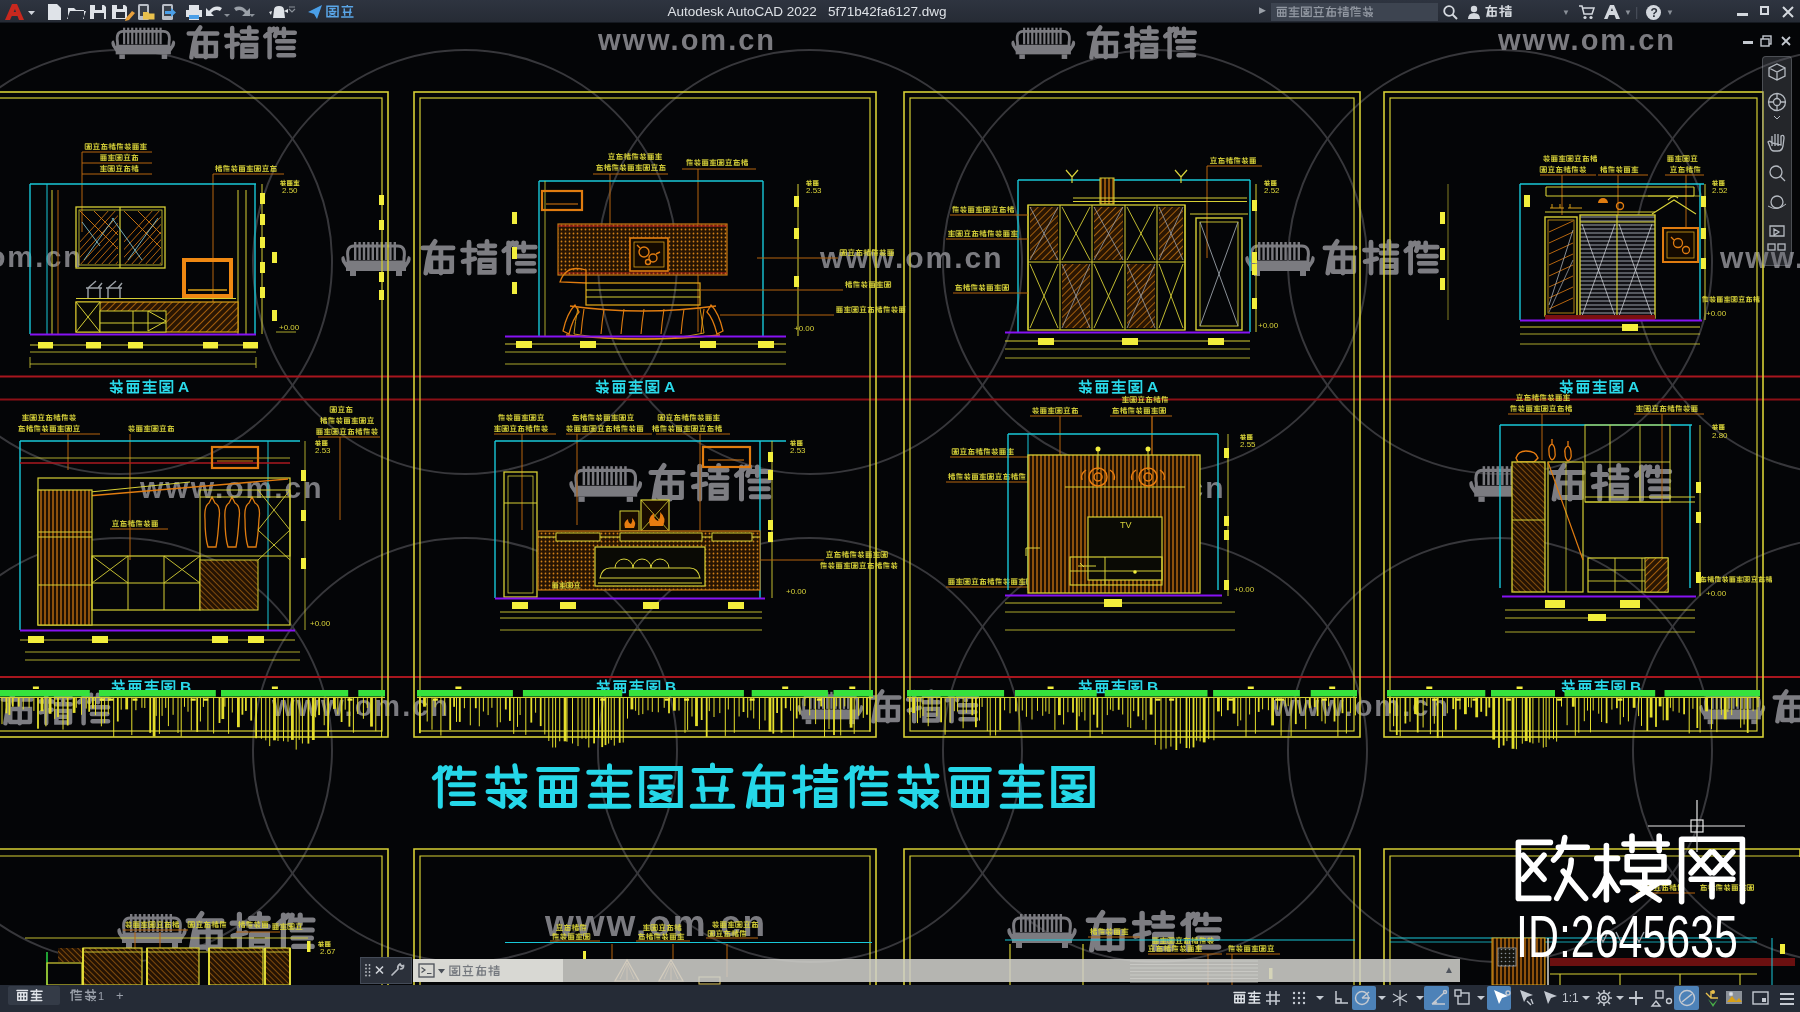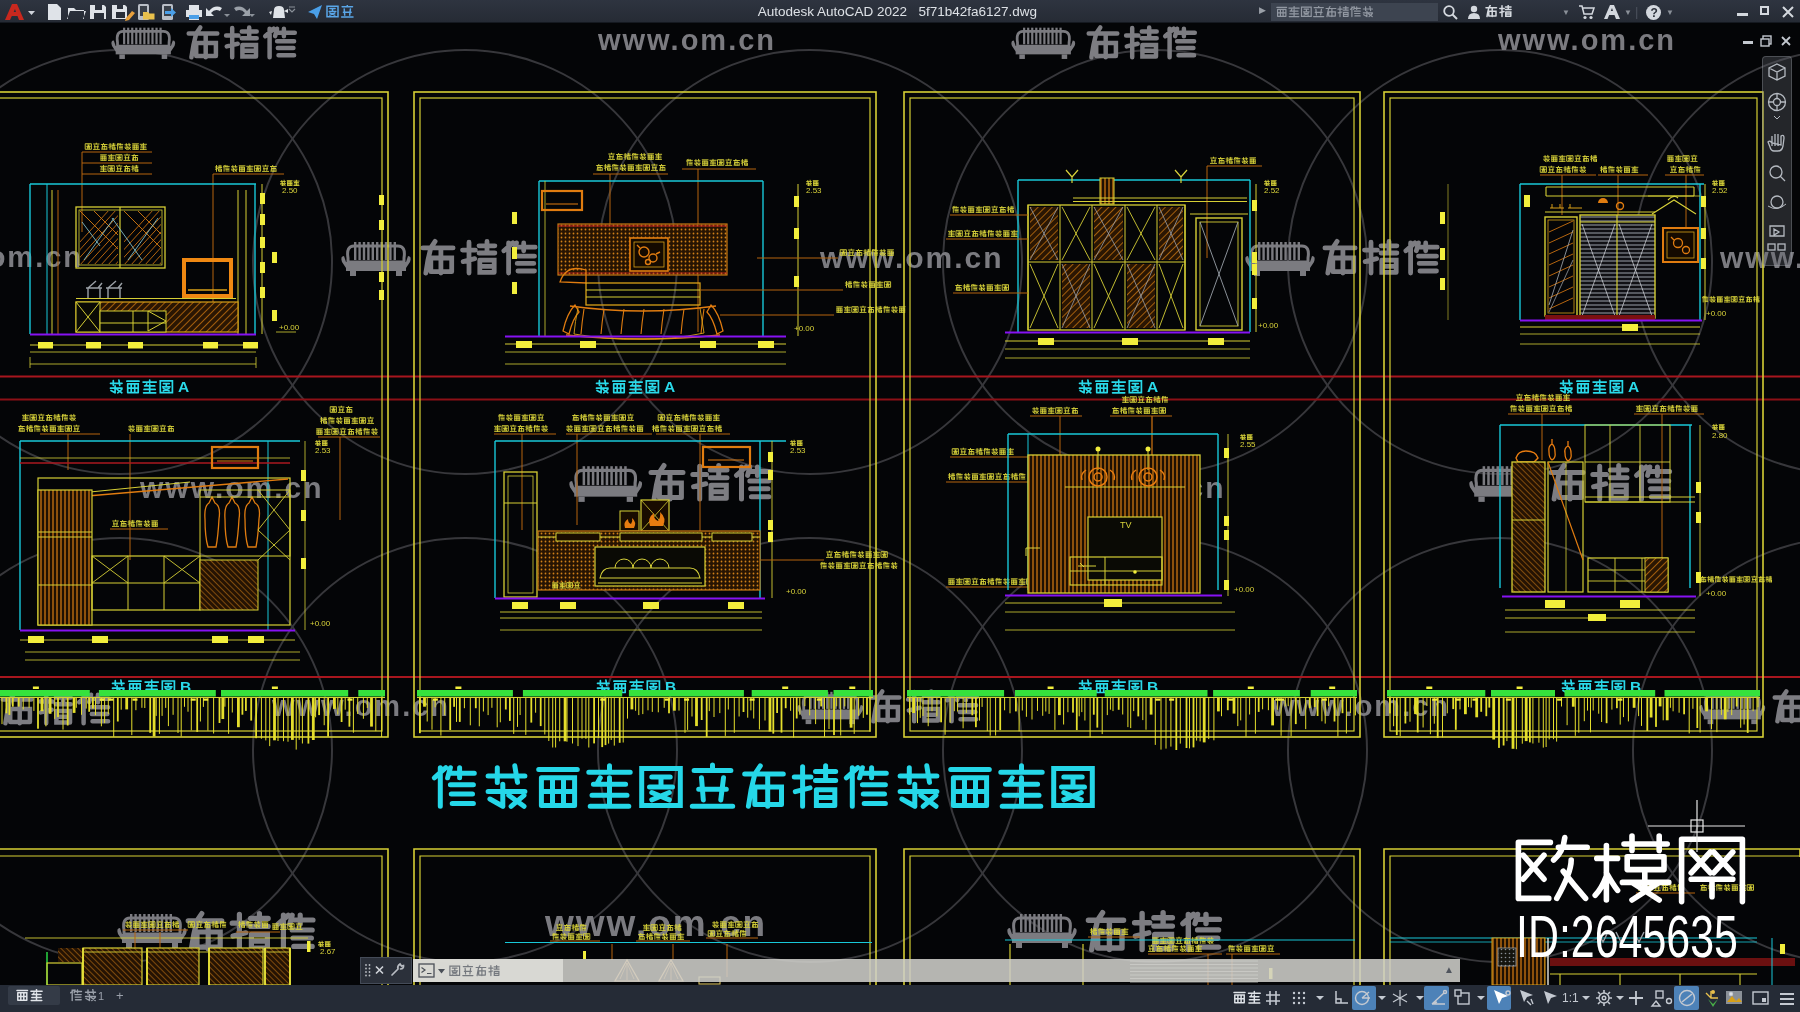--- a/index.html
+++ b/index.html
@@ -1996,21 +1996,21 @@
     <path d="M228 8 q0 -4 5 -4 q5 0 5 4 l1 8 h-12 z M238 9 l4 -2 v4 z M226 9 l-3 1 2 3 z" fill="#dfe3e8"></path>
     <path d="M243 5 h6 M243 7 l3 3 3 -3" stroke="#8a9098" fill="none" stroke-width="1.2"></path>
     <path d="M262 10 l14 -7 l-5 14 l-3 -5 z M268 12 l8 -9" fill="#4a9fe8"></path>
   </svg>
 <svg class="abs" style="left:326px;top:5px" width="40" height="14">
     <g stroke="#5aa6e8" stroke-width="1.50" fill="none" stroke-linecap="round">
       <path d="M1.0 1.3L12.0 1.3L12.0 11.7L1.0 11.7ZM3.9 3.6L9.1 3.6M6.5 3.6L6.5 6.5M3.2 6.5L9.8 6.5M3.9 8.1L8.8 10.1M8.8 8.1L3.9 10.1"></path>
       <path d="M16.1 1.8L26.5 1.8M21.3 0.3L21.3 1.8M18.2 3.9L18.7 10.1M24.4 3.9L23.7 10.1M15.6 12.0L27.0 12.0M17.4 7.2L25.2 7.2"></path>
     </g>
   </svg>
-<div class="abs" style="left:577px;top:4px;width:460px;text-align:right;color:#dde1e6;font-size:13.5px;white-space:pre">Autodesk AutoCAD 2022   5f71b42fa6127.dwg</div>
+<div class="abs" style="left:577px;top:4px;width:460px;text-align:center;color:#dde1e6;font-size:13.5px;white-space:pre">Autodesk AutoCAD 2022   5f71b42fa6127.dwg</div>
 <div class="abs" style="left:1259px;top:5px;color:#9aa0a8;font-size:9px">▶</div>
 <div class="abs" style="left:1271px;top:3px;width:167px;height:18px;background:#3d4450"></div>
 <svg class="abs" style="left:1276px;top:6px" width="120" height="13">
     <g stroke="#9298a2" stroke-width="1.20" fill="none" stroke-linecap="round">
       <path d="M0.9 1.4L10.6 1.4M1.6 3.4L9.9 3.4L9.9 10.3M1.6 3.4L1.6 10.3M1.6 10.3L9.9 10.3M4.4 3.4L4.4 10.3M7.1 3.4L7.1 10.3M1.6 6.9L9.9 6.9"></path>
       <path d="M12.9 2.1L23.2 2.1M18.1 0.5L18.1 2.1M14.0 5.1L22.1 5.1M13.7 7.8L22.4 7.8M13.2 10.6L22.9 10.6M18.1 3.4L18.1 10.6M15.8 3.4L14.8 5.1"></path>
       <path d="M25.5 1.2L35.2 1.2L35.2 10.3L25.5 10.3ZM28.1 3.2L32.6 3.2M30.4 3.2L30.4 5.8M27.5 5.8L33.2 5.8M28.1 7.1L32.4 9.0M32.4 7.1L28.1 9.0"></path>
       <path d="M38.1 1.6L47.3 1.6M42.7 0.2L42.7 1.6M39.9 3.4L40.4 9.0M45.4 3.4L44.7 9.0M37.6 10.6L47.7 10.6M39.2 6.3L46.1 6.3"></path>
       <path d="M50.1 2.5L59.8 2.5M54.0 0.5L52.7 2.5M52.7 2.5L51.7 6.4L51.0 10.6M52.7 5.8L59.3 5.8L59.3 10.1M55.9 2.5L55.9 10.6M52.7 5.8L52.7 10.1M52.7 10.1L59.3 10.1"></path>
       <path d="M64.0 0.7L64.0 10.6M62.0 3.2L66.1 3.2M62.2 6.9L65.9 6.0M67.2 1.8L72.3 1.8M67.2 4.1L72.3 4.1M69.8 0.5L69.8 4.1M67.5 6.4L72.1 6.4L72.1 10.3M67.5 6.4L67.5 10.3L72.1 10.3M67.5 8.4L72.1 8.4"></path>

